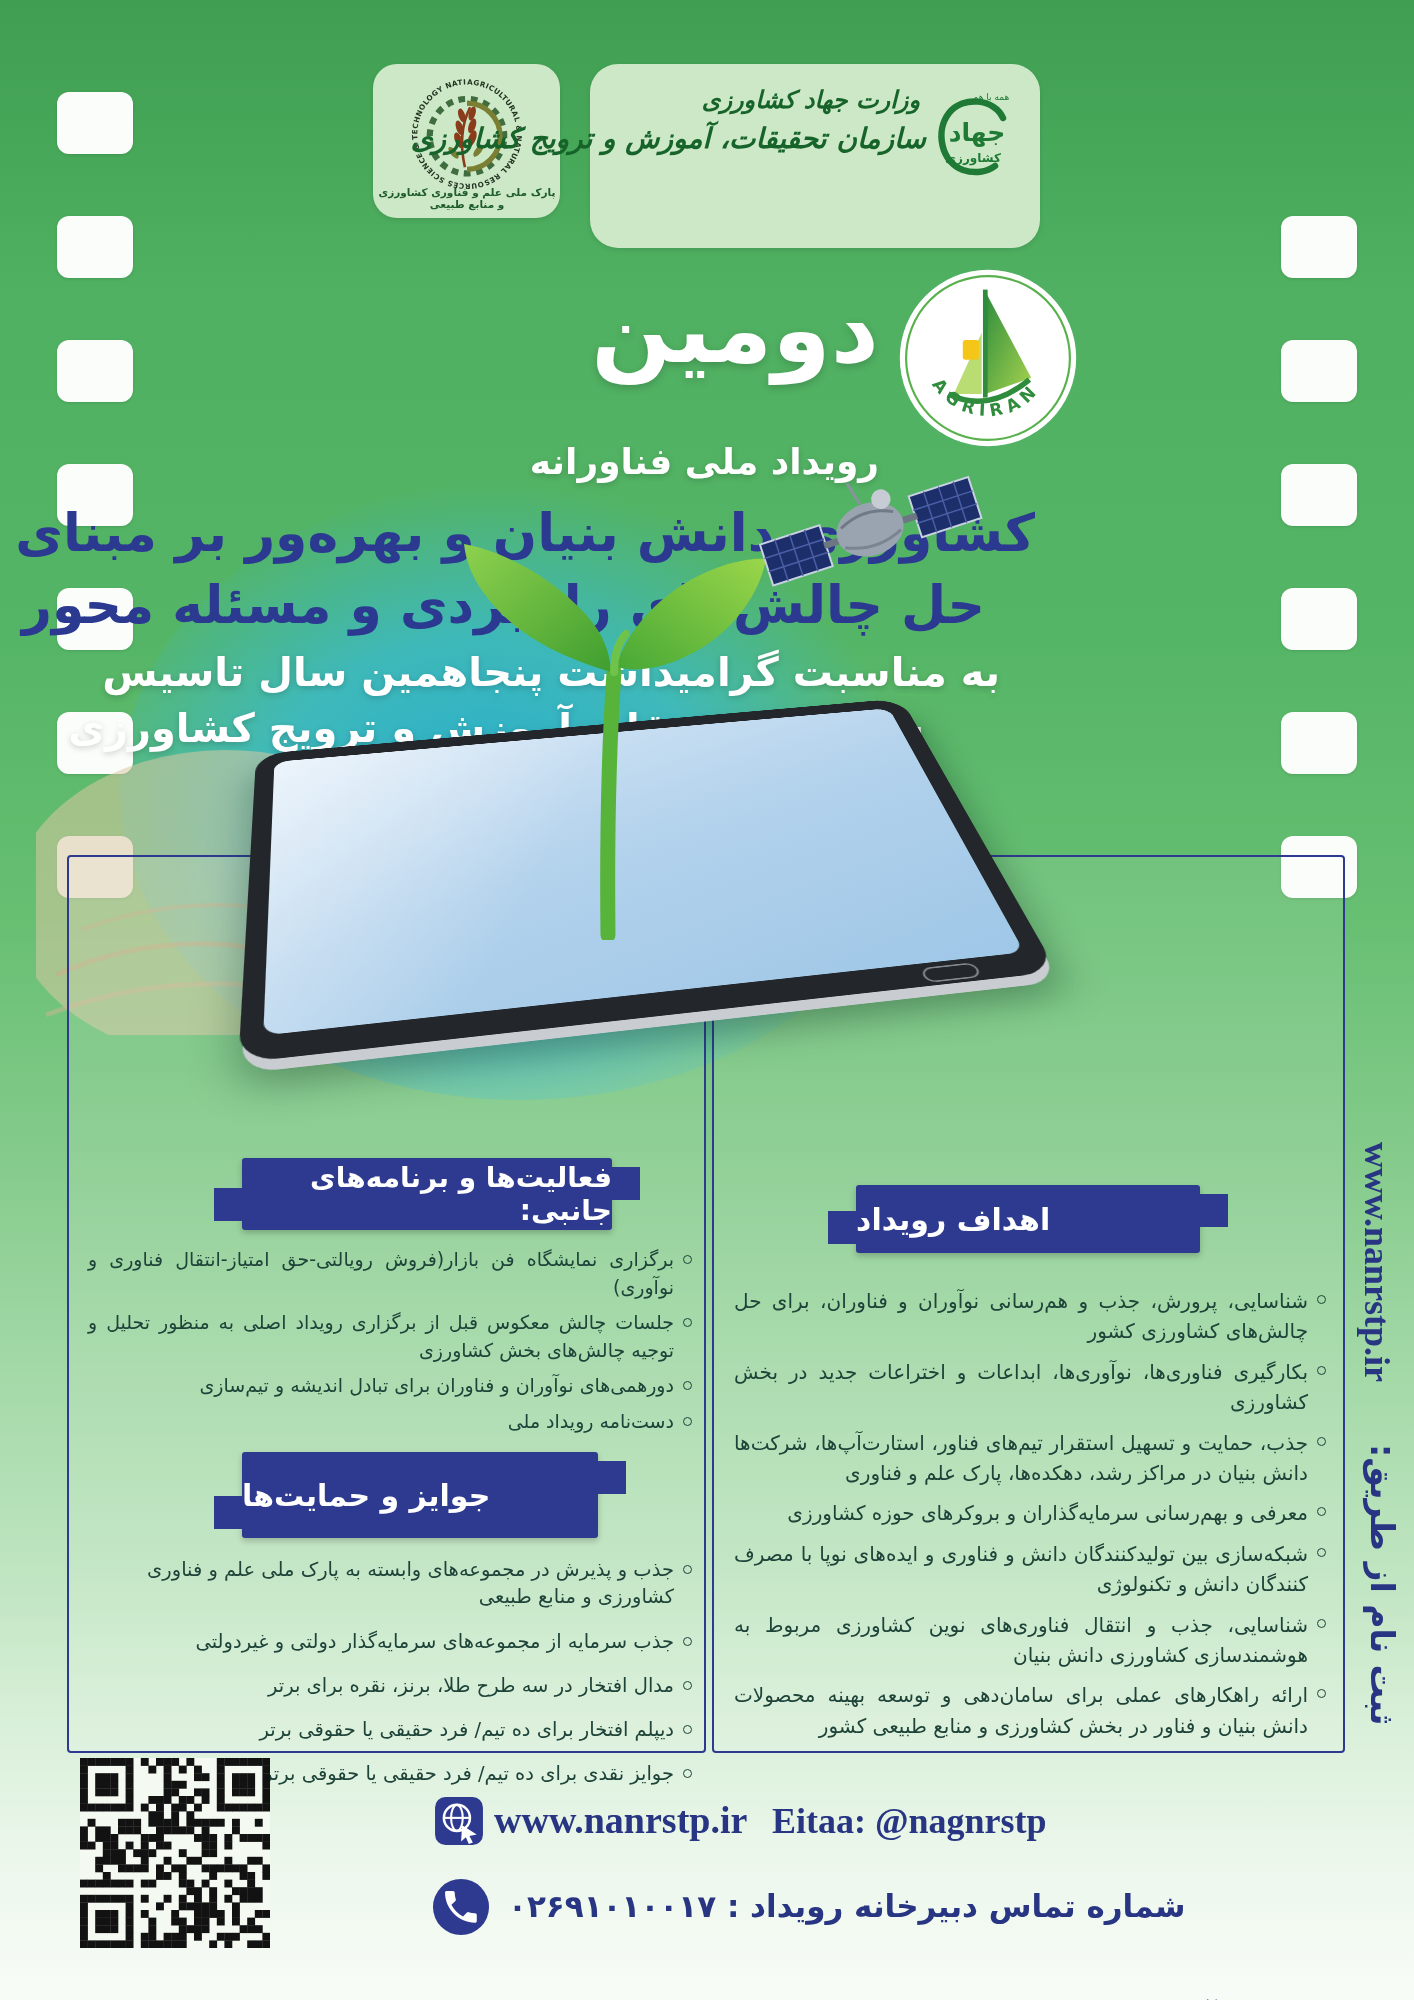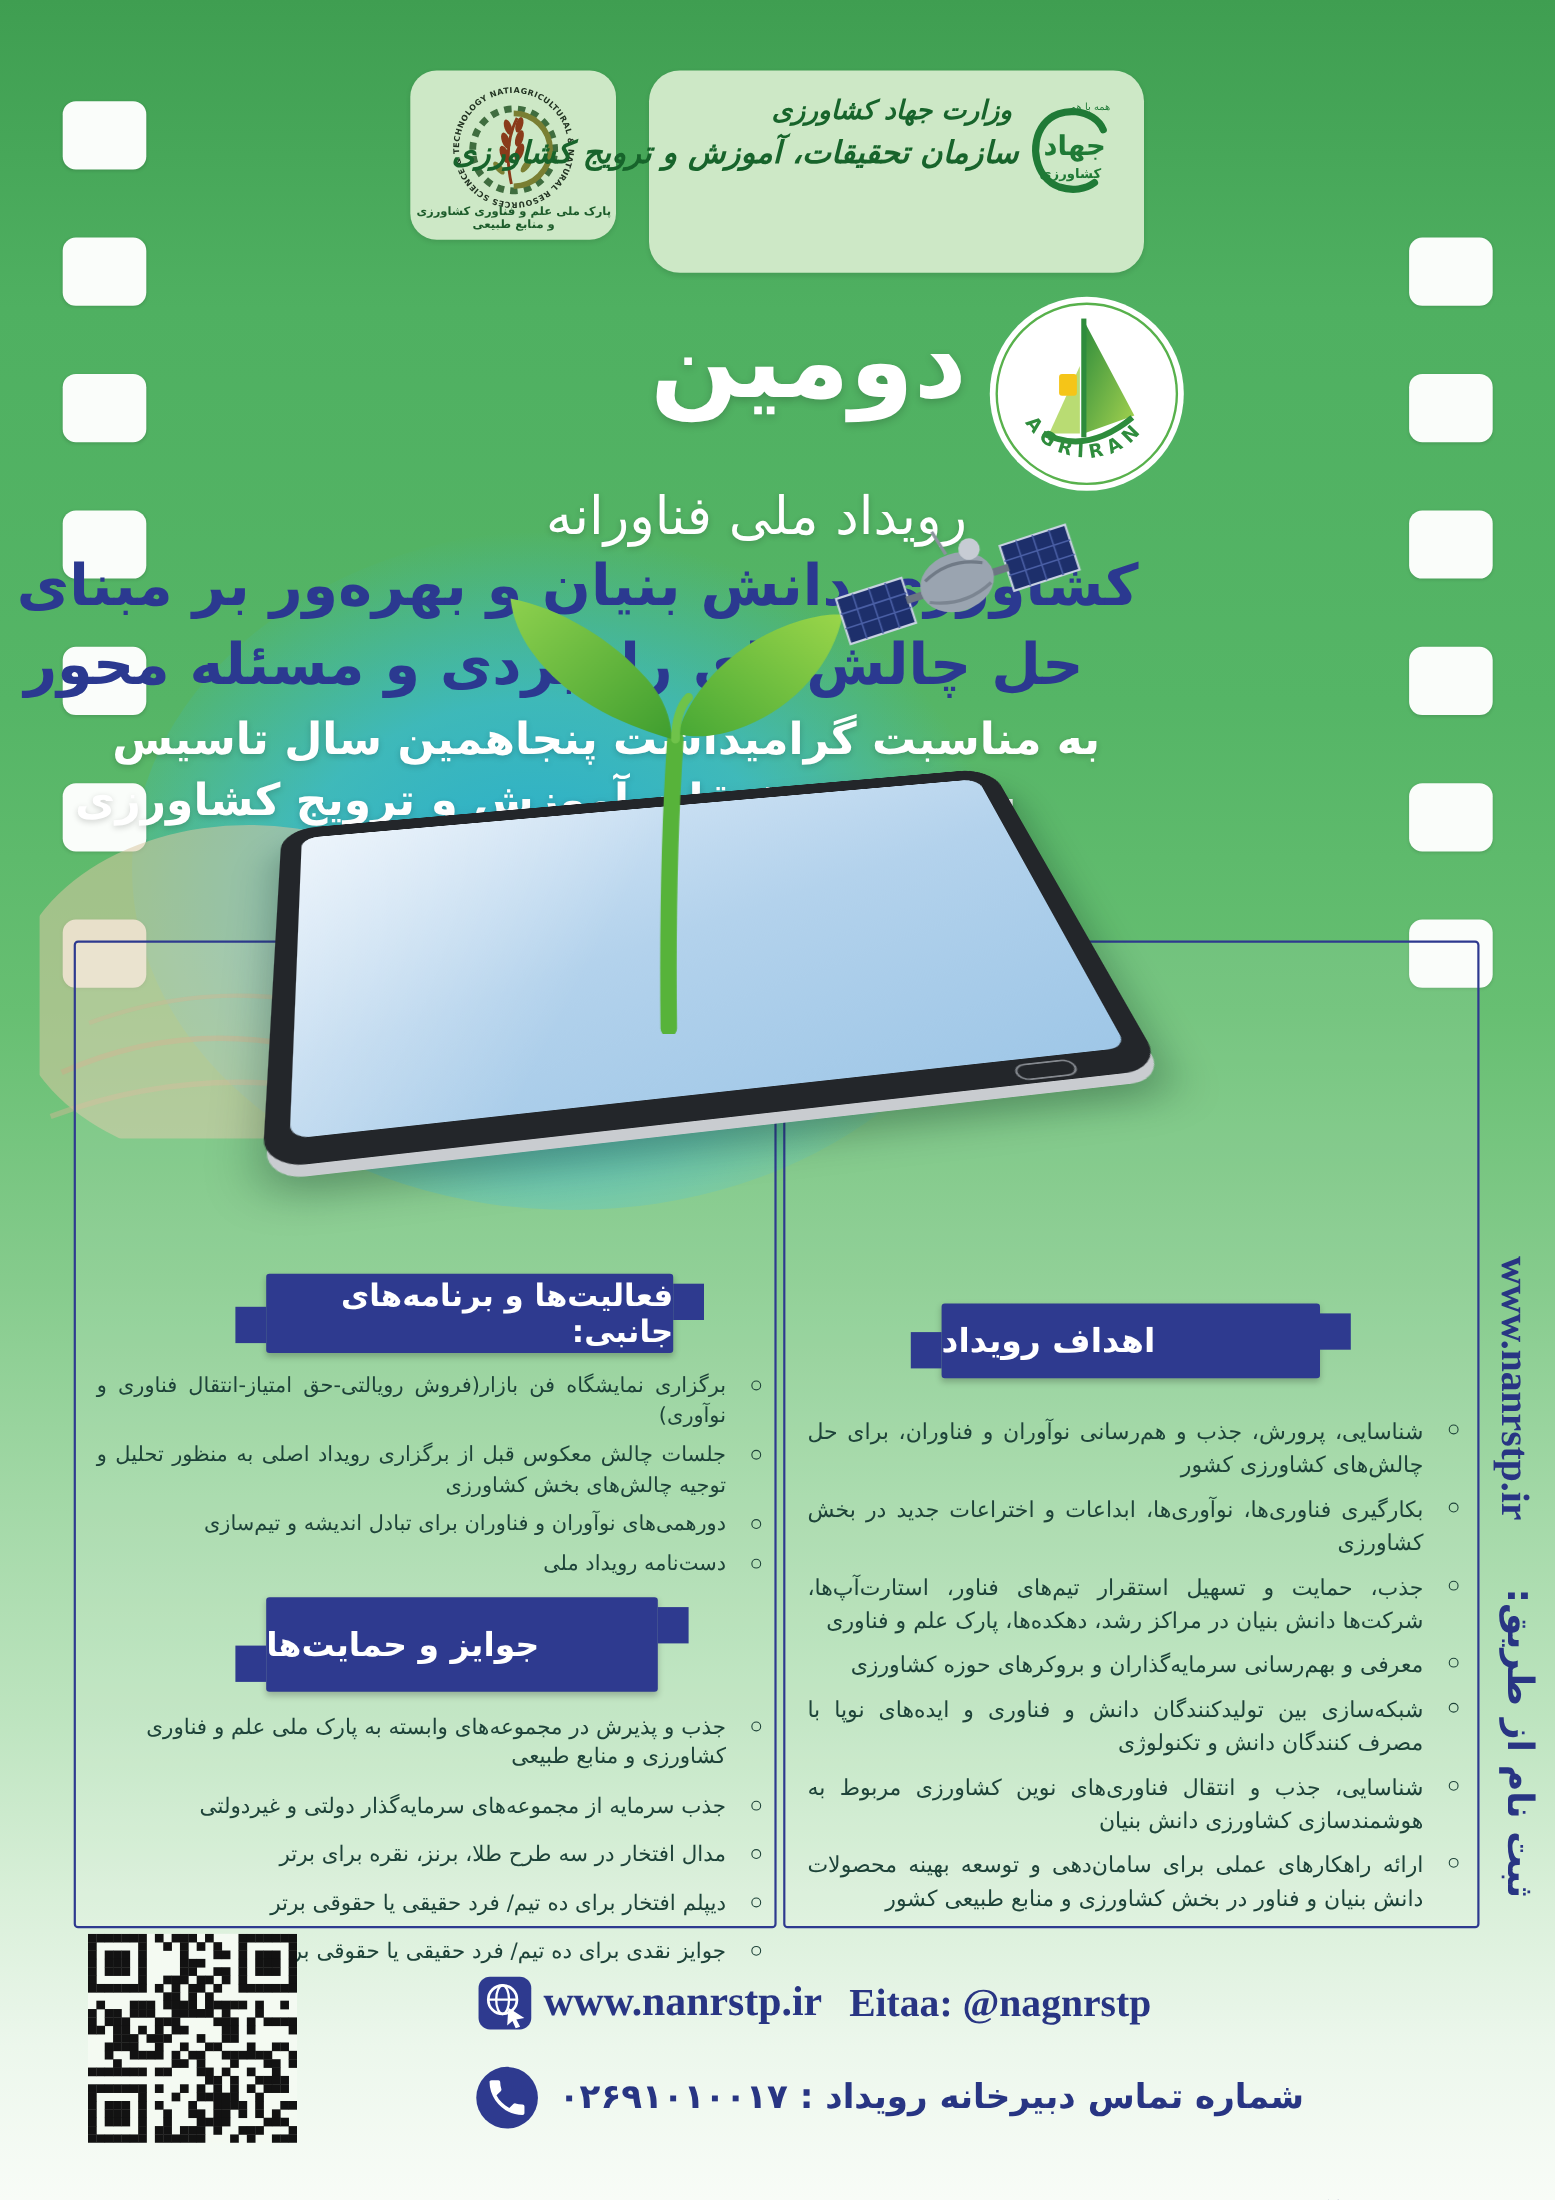--- a/index.html
+++ b/index.html
@@ -6,38 +6,38 @@
   html,body{width:1414px;height:2000px;}
   body{font-family:"DejaVu Sans",sans-serif;}
   .poster{position:relative;width:1414px;height:2000px;overflow:hidden;
     background:linear-gradient(180deg,#3f9e51 0%,#4fb061 14%,#55b566 32%,#67bf72 46%,#85cb8c 58%,#a2d8a6 68%,#bde4bf 78%,#d8efd8 86%,#ecf7ec 93%,#f8fcf7 100%);}
   .hole{position:absolute;width:76px;height:62px;border-radius:12px;background:#fafdfa;box-shadow:0 1px 3px rgba(0,0,0,0.12);z-index:2;}
   .panel{position:absolute;background:#cde8c6;border-radius:24px;z-index:2;box-shadow:0 2px 5px rgba(0,0,0,0.10);}
   .h-min-s{position:absolute;left:600px;top:86px;width:320px;text-align:right;font-size:24px;font-style:italic;font-weight:bold;color:#17642b;direction:rtl;z-index:3;white-space:nowrap;}
   .h-min-l{position:absolute;left:596px;top:122px;width:330px;text-align:center;font-size:28px;font-style:italic;font-weight:bold;color:#17642b;direction:rtl;z-index:3;white-space:nowrap;}
   .t-line{position:absolute;direction:rtl;white-space:nowrap;z-index:3;text-align:right;margin-top:41px;}
   .t-ord{right:535px;top:234px;font-size:94px;font-weight:bold;color:#fff;text-shadow:0 3px 8px rgba(0,0,0,0.18);}
-  .t-event{right:535px;top:400px;font-size:48px;font-weight:normal;color:#fff;text-shadow:0 2px 6px rgba(0,0,0,0.18);}
+  .t-event{right:535px;top:400px;font-size:36px;font-weight:bold;color:#fff;text-shadow:0 2px 6px rgba(0,0,0,0.18);}
   .t-b1{right:379px;top:462px;font-size:52px;font-weight:bold;color:#2b3990;}
   .t-b2{right:429px;top:534px;font-size:52px;font-weight:bold;color:#2b3990;}
   .t-w1{right:414px;top:608px;font-size:40px;font-weight:bold;color:#fff;text-shadow:0 2px 6px rgba(0,0,0,0.18);}
   .t-w2{right:490px;top:664px;font-size:40px;font-weight:bold;color:#fff;text-shadow:0 2px 6px rgba(0,0,0,0.18);}
   .glow{position:absolute;left:120px;top:480px;width:800px;height:620px;z-index:1;border-radius:50%;
     background:radial-gradient(ellipse at 46% 55%, rgba(34,172,212,0.95) 0%, rgba(52,186,220,0.70) 38%, rgba(82,200,225,0.0) 70%);}
   .box{position:absolute;top:855px;height:898px;border:2.5px solid #2e3a8f;border-radius:4px;background:rgba(255,255,255,0.10);z-index:3;}
   .box-left{left:67px;width:639px;}
   .box-right{left:712px;width:633px;}
   .badge{position:absolute;background:#2e3a8f;color:#fff;display:flex;align-items:center;justify-content:flex-end;font-weight:bold;z-index:4;direction:rtl;border-radius:3px;box-shadow:0 3px 6px rgba(0,0,0,0.22);}
   .badge::before{content:"";position:absolute;right:-28px;top:9px;width:28px;height:33px;background:#2e3a8f;}
   .badge::after{content:"";position:absolute;left:-28px;bottom:9px;width:28px;height:33px;background:#2e3a8f;}
   .badge-goals{left:856px;top:1185px;width:344px;height:68px;font-size:30px;}
   .badge-act{left:242px;top:1158px;width:370px;height:72px;font-size:28px;}
   .badge-prz{left:242px;top:1452px;width:356px;height:86px;font-size:30px;}
   .list{position:absolute;direction:rtl;z-index:4;color:#1e4339;}
-  .bullet-item{display:flex;gap:23px;}
+  .bullet-item{display:flex;gap:9px;}
   .bullet-marker{flex:0 0 auto;width:9px;height:9px;border:1.8px solid #1e4339;border-radius:50%;margin-top:9px;}
   .bullet-text{flex:1;text-align:justify;}
   .goals-list{left:734px;top:1286px;width:592px;font-size:20px;line-height:1.52;}
   .goals-list .bullet-item{margin-bottom:10px;}
   .act-list{left:88px;top:1246px;width:604px;font-size:19px;line-height:1.45;}
   .act-list .bullet-item{margin-bottom:8px;}
   .prz-list{left:88px;top:1556px;width:604px;font-size:19.5px;line-height:1.4;}
   .prz-list .bullet-item{margin-bottom:17px;}
   .prz-list .bullet-text{text-align:right;}
   .tablet{position:absolute;left:255px;top:618px;width:730px;height:470px;background:#23262a;border-radius:34px;z-index:5;

